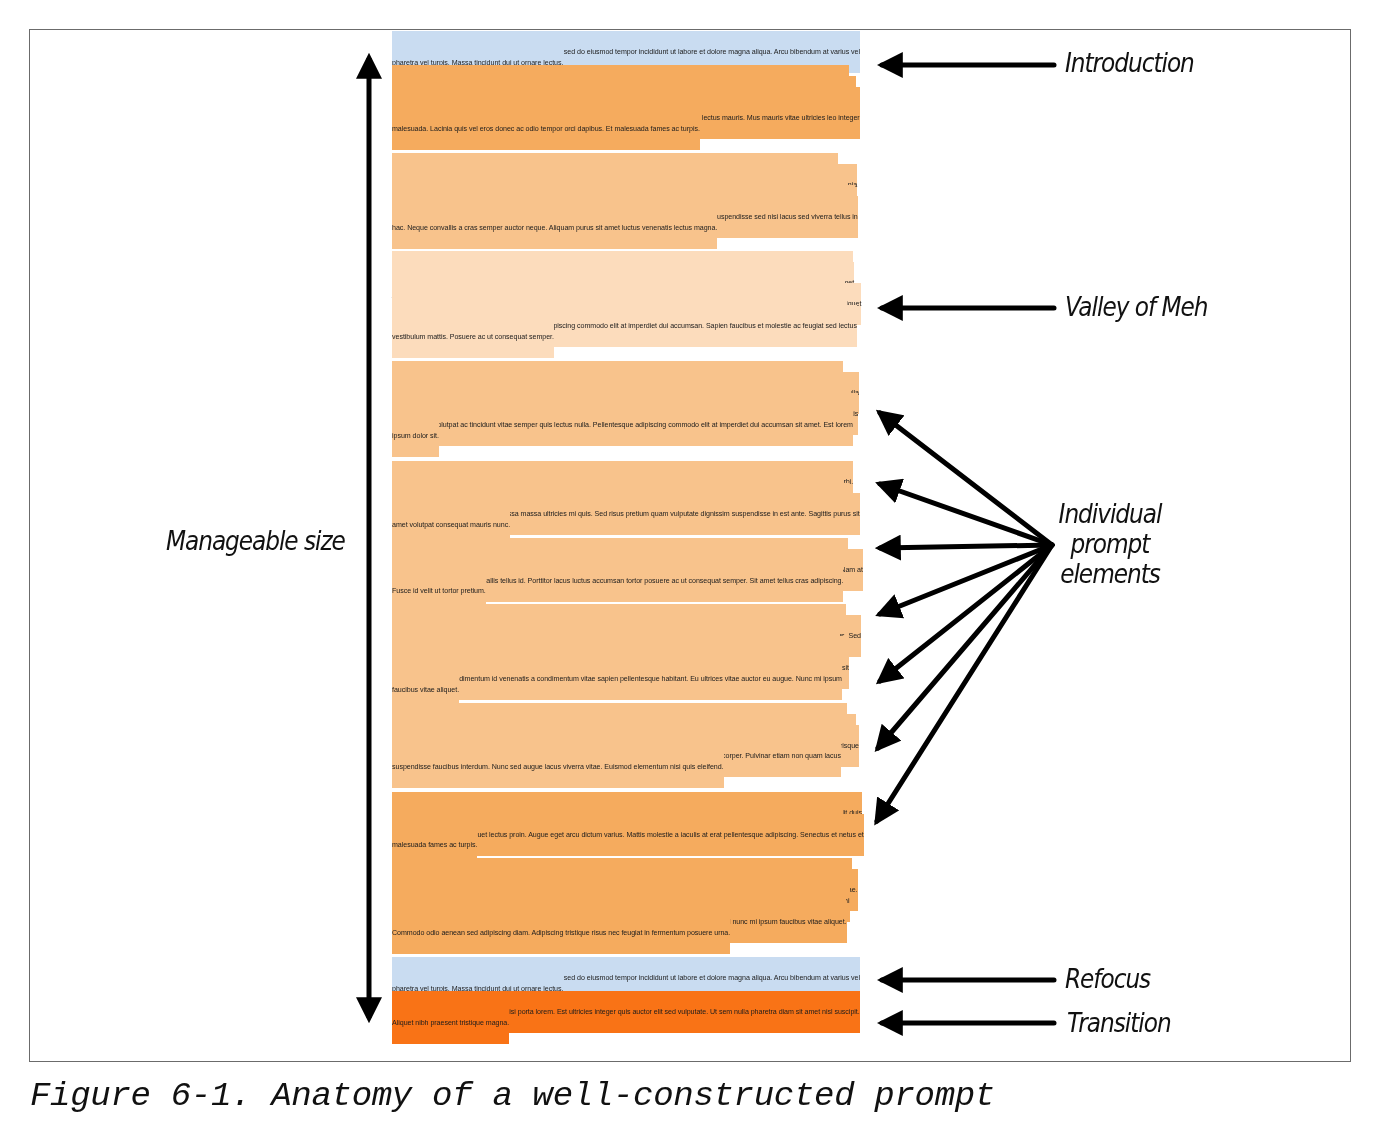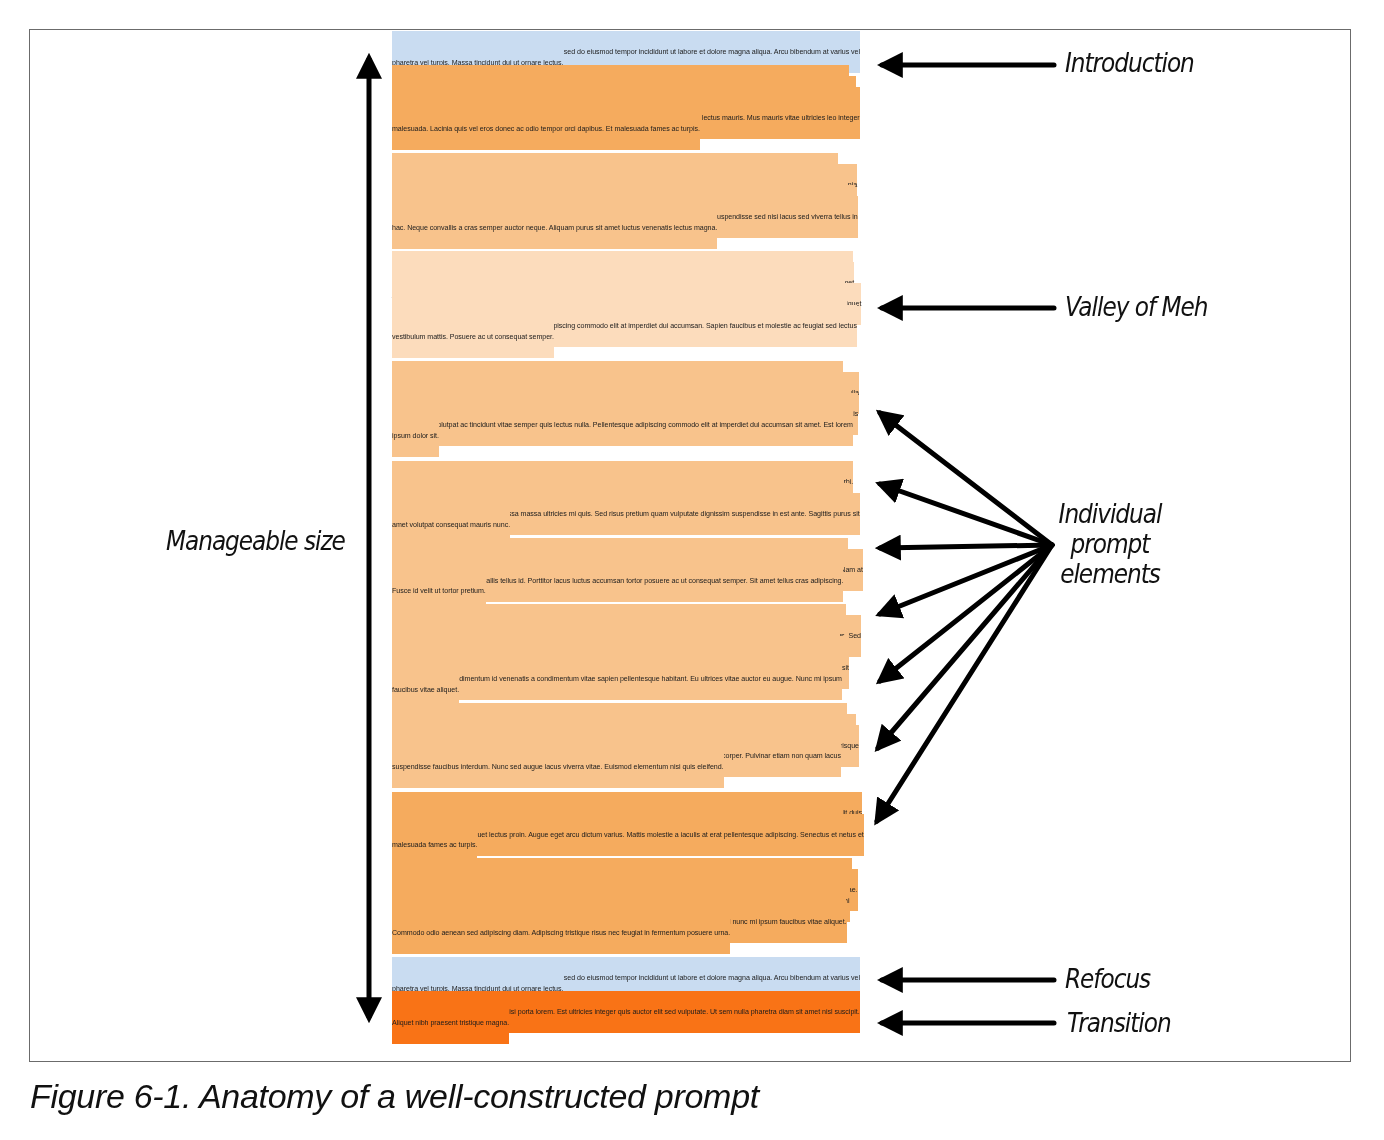--- a/index.html
+++ b/index.html
@@ -9,21 +9,21 @@
            border: 1px solid #6b6b6b; box-sizing: border-box; background: #fff; }
   #overlay { position: absolute; left: 0; top: 0; width: 1384px; height: 1140px; pointer-events: none; }
   .para { position: absolute; left: 392px; width: 472px; margin: 0;
           font-family: "Liberation Sans", sans-serif; font-size: 7.1px; line-height: 10.8px;
           color: #1c1c1c; letter-spacing: -0.05px; text-align: left; }
   .para span.hl { padding: 17px 0; -webkit-box-decoration-break: clone; box-decoration-break: clone; }
   .label { position: absolute; font-family: "DejaVu Sans", sans-serif; font-style: italic;
            font-size: 27px; color: #111; letter-spacing: -1.2px; transform: scaleX(0.86);
            transform-origin: left top; white-space: nowrap; line-height: 30px; }
   .label.center { text-align: center; transform-origin: center top; }
-  #caption { position: absolute; left: 30px; top: 1077px; font-family: Liberation Sans, sans-serif;
+  #caption { position: absolute; left: 30px; top: 1077px; font-family: Liberation Mono, monospace;
              font-style: italic; font-size: 34px; color: #111; letter-spacing: -0.3px; white-space: nowrap; }
 </style>
 </head>
 <body>
 
 <div id="frame"></div>
 
 <p class="para" style="top:47px"><span class="hl" style="background-color: rgb(201, 220, 241);">Lorem ipsum dolor sit amet, consectetur adipiscing elit, sed do eiusmod tempor incididunt ut labore et dolore magna aliqua. Arcu bibendum at varius vel pharetra vel turpis. Massa tincidunt dui ut ornare lectus.</span></p>
 <p class="para" style="top:81px"><span class="hl" style="background-color: rgb(245, 171, 94);">Turpis nunc eget lorem dolor sed. Aenean euismod elementum nisi quis eleifend quam adipiscing vitae proin. Massa placerat duis ultricies lacus sed turpis tincidunt. Augue mauris augue neque gravida in. Neque vitae tempus quam pellentesque. Feugiat in fermentum posuere urna. Volutpat sed cras ornare arcu. Eu sem integer vitae justo eget magna fermentum iaculis eu. Vitae nunc sed velit dignissim sodales ut eu sem integer. Sagittis nisl rhoncus mattis rhoncus urna neque viverra. Egestas pretium aenean pharetra magna ac placerat vestibulum lectus mauris. Mus mauris vitae ultricies leo integer malesuada. Lacinia quis vel eros donec ac odio tempor orci dapibus. Et malesuada fames ac turpis.</span></p>
 <p class="para" style="top:169px"><span class="hl" style="background-color: rgb(248, 195, 140);">Sed nisi lacus sed viverra tellus in hac habitasse platea. Vulputate sapien nec sagittis aliquam. Faucibus pulvinar elementum integer enim neque volutpat. Accumsan in nisl nisi scelerisque. Amet consectetur adipiscing elit pellentesque habitant morbi tristique senectus et. Non odio euismod lacinia at quis. Porta nibh venenatis cras sed felis eget velit aliquet sagittis. Tellus id interdum velit laoreet id donec. Phasellus faucibus scelerisque eleifend donec. Nulla facilisi nullam vehicula ipsum a arcu cursus vitae congue. At varius vel pharetra vel turpis nunc eget lorem dolor. Nam at lectus urna duis. Aenean pharetra magna ac placerat. Enim lobortis scelerisque fermentum dui faucibus in ornare quam. Suspendisse sed nisi lacus sed viverra tellus in hac. Neque convallis a cras semper auctor neque. Aliquam purus sit amet luctus venenatis lectus magna.</span></p>

